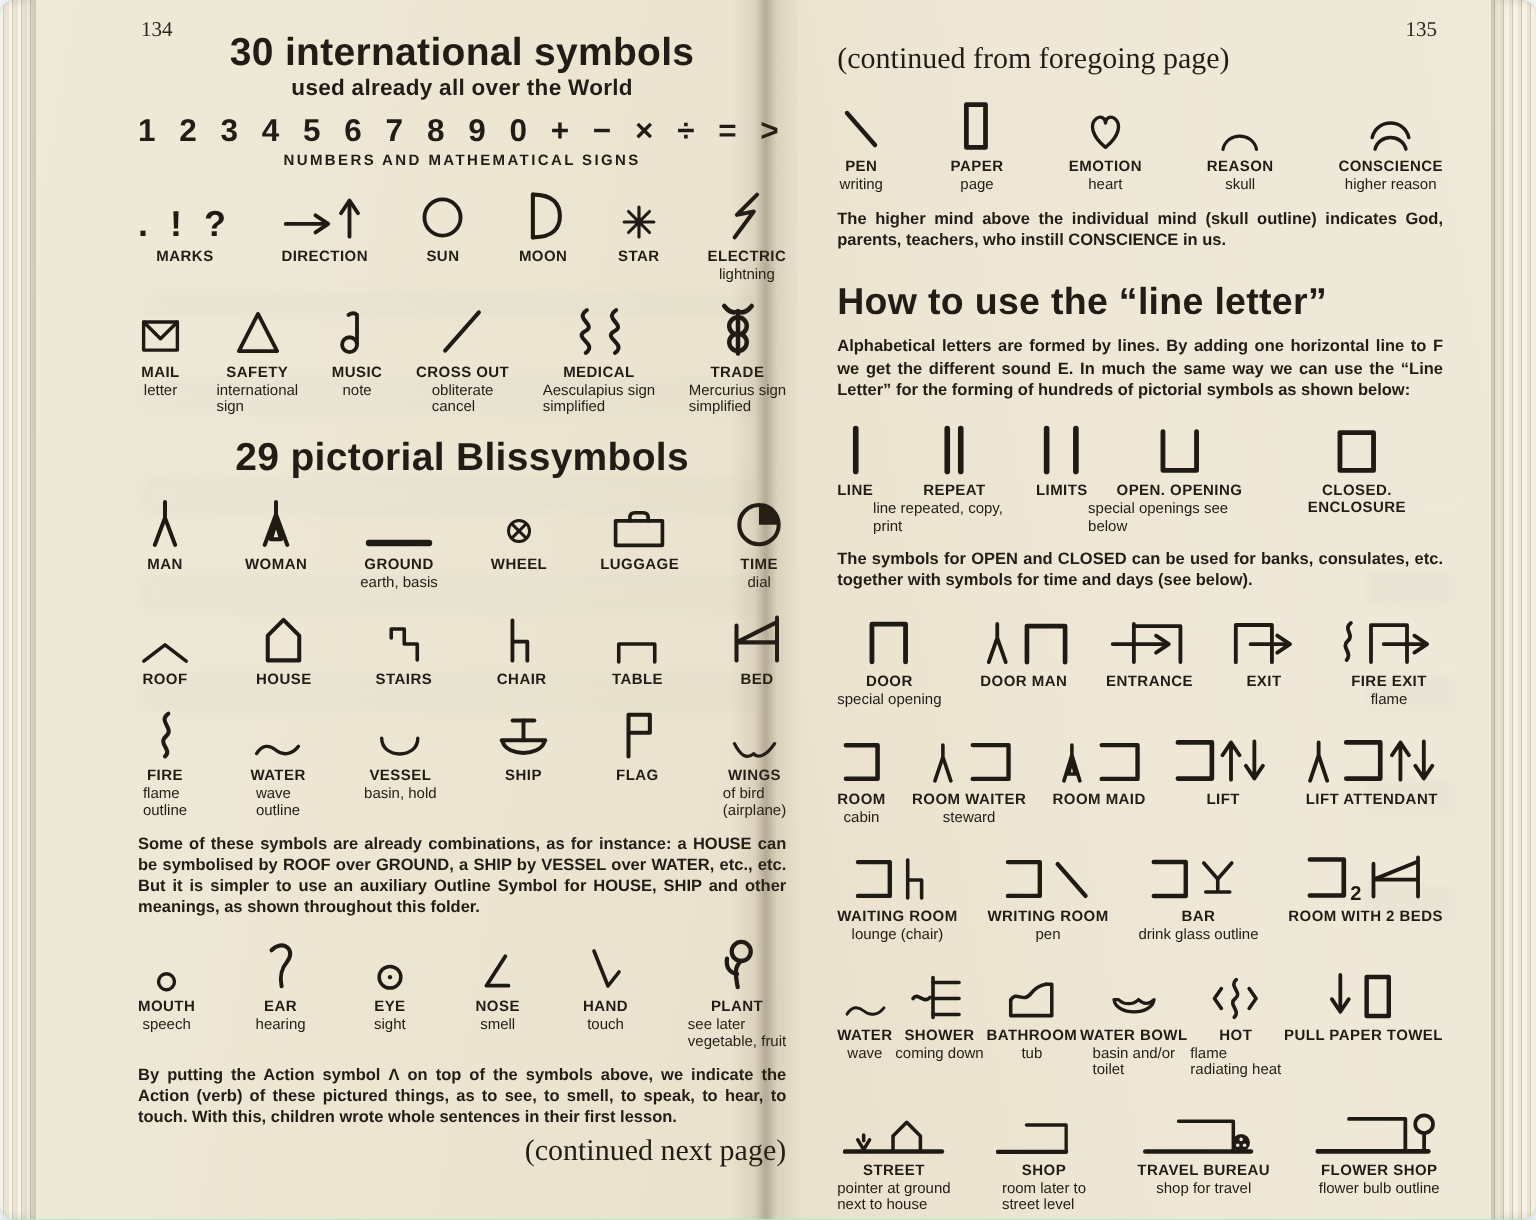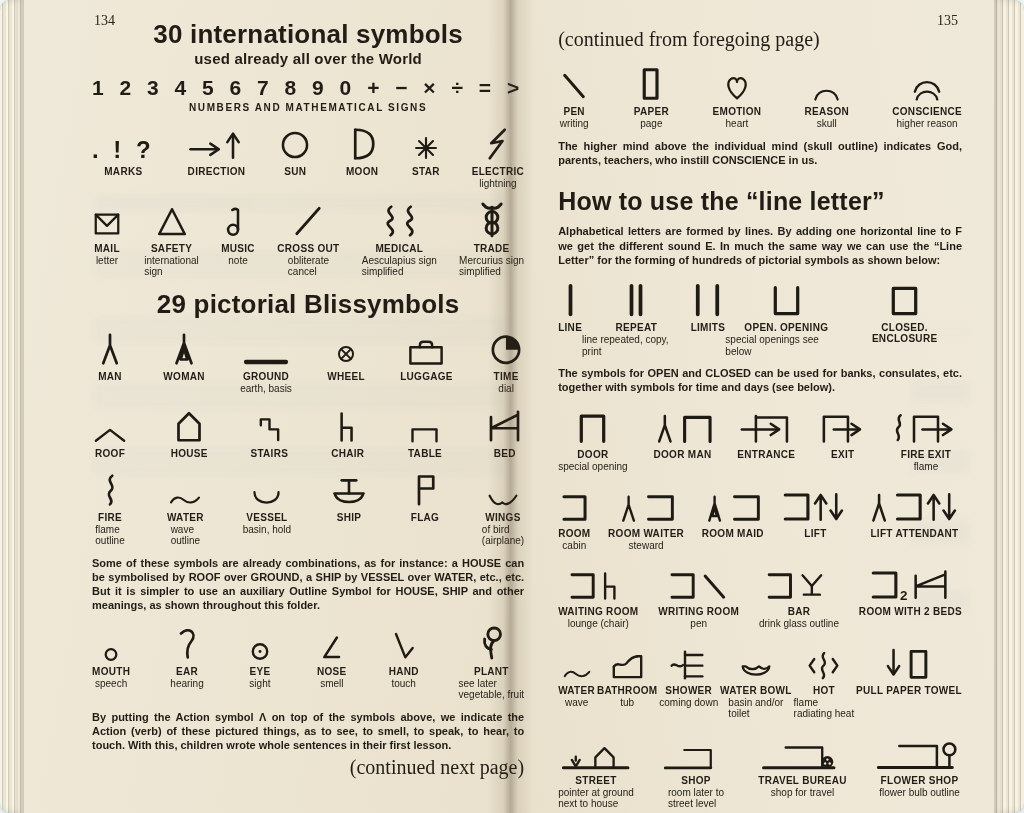--- a/index.html
+++ b/index.html
@@ -782,44 +782,44 @@
                 <g fill="none" stroke="currentColor" stroke-width="3.6" stroke-linecap="round" stroke-linejoin="round">
                   <path d="M5 17 C11 7 19 7 26 13 C33 19 43 19 51 9"></path>
                 </g>
               </svg>
             </div>
             <div class="symlabel">WATER</div>
             <div class="symsub">wave</div>
           </div>
           <div class="symcell">
             <div class="ic">
-              <svg width="37" height="30" viewBox="0 0 56 46">
-                <g fill="none" stroke="currentColor" stroke-width="3.6" stroke-linecap="round" stroke-linejoin="round">
-                  <path d="M7 24 C13 14 20 28 28 17 C32 12 37 9 43 8"></path>
-                  <path d="M7 24 V40 H49 V8 H43"></path>
-                </g>
-              </svg>
-            </div>
-            <div class="symlabel">BATHROOM</div>
-            <div class="symsub">tub</div>
-          </div>
-          <div class="symcell">
-            <div class="ic">
               <svg width="40" height="32" viewBox="0 0 60 48">
                 <g fill="none" stroke="currentColor" stroke-width="3.6" stroke-linecap="round" stroke-linejoin="round">
                   <path d="M24 4 V44"></path>
                   <path d="M24 9 H50"></path>
                   <path d="M24 25 H50"></path>
                   <path d="M24 41 H50"></path>
                   <path d="M4 25 C9 18 14 31 21 24"></path>
                 </g>
               </svg>
             </div>
             <div class="symlabel">SHOWER</div>
             <div class="symsub">coming down</div>
+          </div>
+          <div class="symcell">
+            <div class="ic">
+              <svg width="37" height="30" viewBox="0 0 56 46">
+                <g fill="none" stroke="currentColor" stroke-width="3.6" stroke-linecap="round" stroke-linejoin="round">
+                  <path d="M7 24 C13 14 20 28 28 17 C32 12 37 9 43 8"></path>
+                  <path d="M7 24 V40 H49 V8 H43"></path>
+                </g>
+              </svg>
+            </div>
+            <div class="symlabel">BATHROOM</div>
+            <div class="symsub">tub</div>
           </div>
           <div class="symcell">
             <div class="ic">
               <svg width="34" height="22" viewBox="0 0 56 36">
                 <g fill="none" stroke="currentColor" stroke-width="3.6" stroke-linecap="round" stroke-linejoin="round">
                   <path d="M6 12 C8 30 48 30 50 12 C44 18 38 17 33 12 C27 18 17 18 11 12 Z"></path>
                 </g>
               </svg>
             </div>
             <div class="symlabel">WATER BOWL</div>

